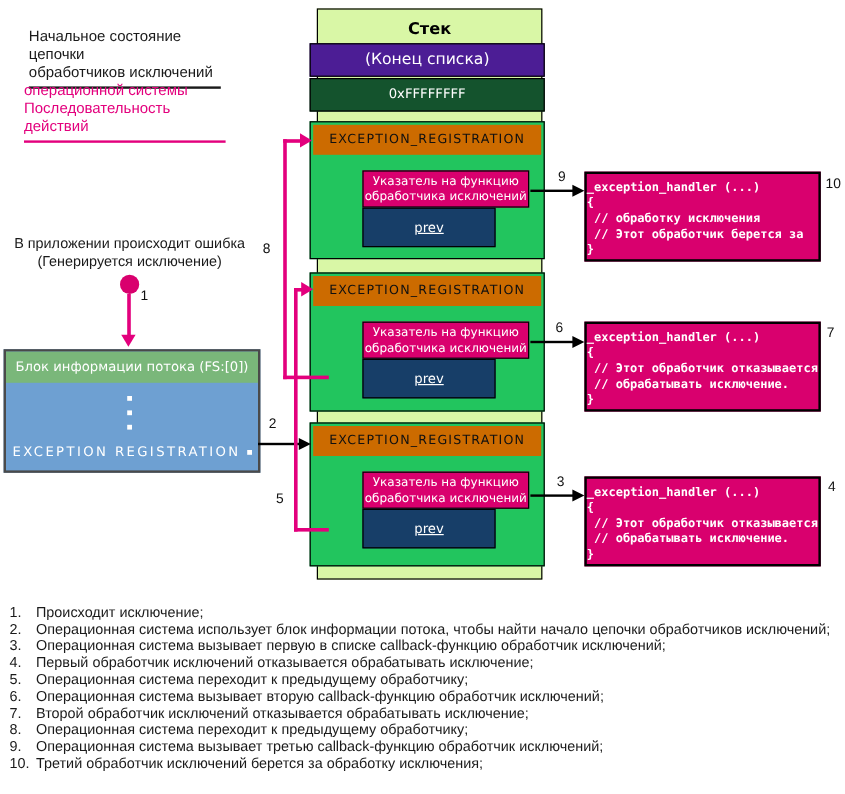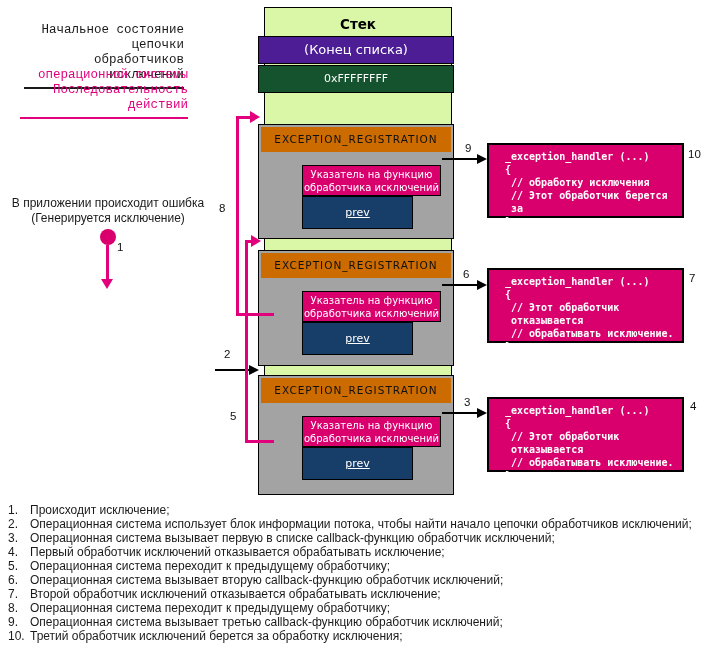--- a/index.html
+++ b/index.html
@@ -2,21 +2,21 @@
 <html><head>
 <meta charset="utf-8">
 <style>
   html,body{margin:0;padding:0;background:#ffffff;}
   .canvas{
     position:relative;width:704px;height:662px;background:#ffffff;overflow:hidden;
     font-family:"Liberation Sans",sans-serif;color:#1a1a1a;
   }
   .abs{position:absolute;}
   
-  .legend{text-align:right;font-size:12.5px;line-height:15px;padding-bottom:4px;font-family:Liberation Mono, monospace;}
+  .legend{text-align:left;font-size:12.5px;line-height:15px;padding-bottom:4px;}
   .legend-initial{left:24px;top:23px;width:160px;color:#1a1a1a;border-bottom:2px solid #1a1a1a;}
   .legend-os{left:20px;top:68px;width:168px;color:#e3007d;border-bottom:2px solid #e3007d;}
   
   .error-note{left:8px;top:196px;width:200px;text-align:center;font-size:12px;line-height:14.5px;}
   .exc-circle{left:100px;top:229px;width:16px;height:16px;border-radius:50%;background:#d9006e;}
   .exc-stem{left:106px;top:245px;width:3px;height:35px;background:#e3007d;}
   .tri-down{width:0;height:0;border-left:6px solid transparent;border-right:6px solid transparent;border-top:10px solid #e3007d;}
   .exc-head{left:101px;top:279px;}
   .num-label{font-size:11.5px;color:#111;z-index:8;}
   
@@ -24,39 +24,39 @@
   .tib-header{height:26px;line-height:26px;background:#7ab77a;color:#ffffff;text-align:center;font-size:11px;}
   .tib-dot{width:4px;height:4px;background:#ffffff;left:101px;}
   .tib-entry{left:0;bottom:9px;width:100%;text-align:center;color:#ffffff;font-size:11px;letter-spacing:2px;}
   .tib-entry-mark{display:inline-block;width:4px;height:4px;background:#ffffff;margin-left:5px;vertical-align:middle;}
   
   .stack-col{left:264px;top:7px;width:186px;height:474px;background:#d9f7a6;border:1px solid #000;z-index:0;}
   .stack-title{padding-top:8px;text-align:center;font-weight:bold;font-size:13.5px;color:#000;font-family:"DejaVu Sans",sans-serif;}
   .wide{left:258px;width:196px;border:1px solid #000;box-sizing:border-box;z-index:1;font-family:"DejaVu Sans",sans-serif;}
   .end-box{top:36px;height:28px;background:#4c1d95;color:#fff;text-align:center;line-height:26px;font-size:13px;}
   .sentinel-box{top:65px;height:28px;background:#14532d;color:#fff;text-align:center;line-height:26px;font-size:11px;}
-  .record{background:#a3a3a3;margin-top:23px;}
+  .record{background:#22c55e;}
   .record-1{top:101px;height:115px;}
   .record-2{top:227px;height:116px;}
   .record-3{top:352px;height:120px;}
   .rec-header{position:absolute;left:2px;right:2px;top:2px;height:25px;background:#cc6b00;color:#101010;
               text-align:center;line-height:25px;font-size:10.5px;letter-spacing:1px;}
   .rec-pointer{position:absolute;left:43px;width:139px;top:40px;height:31px;background:#d9006e;border:1px solid #000;
                box-sizing:border-box;color:#fff;text-align:center;font-size:10px;line-height:13px;padding-top:2px;}
   .rec-prev{position:absolute;left:43px;width:111px;top:71px;height:33px;background:#173e68;border:1px solid #000;
             box-sizing:border-box;color:#fff;text-align:center;line-height:31px;font-size:11px;text-decoration:underline;}
   
   .pink-line{background:#e3007d;z-index:6;}
   .black-line{background:#000;z-index:6;}
   .tri-right-pink{width:0;height:0;border-top:6px solid transparent;border-bottom:6px solid transparent;border-left:10px solid #e3007d;z-index:6;}
   .tri-right-black{width:0;height:0;border-top:5px solid transparent;border-bottom:5px solid transparent;border-left:10px solid #000;z-index:6;}
   
   .handler{left:487px;width:197px;height:75px;background:#d9006e;border:2px solid #000;box-sizing:border-box;
            color:#fff;font-family:"DejaVu Sans Mono",monospace;font-weight:bold;font-size:10px;line-height:13px;
-           padding:5px 0 0 16px;z-index:1;}
+           padding:5px 0 0 0;z-index:1;}
   .handler .cmt{padding-left:6px;}
   .h1{top:143px;}.h2{top:268px;}.h3{top:397px;}
   
   .steps{left:8px;top:503px;width:694px;font-size:12px;line-height:14px;color:#1a1a1a;}
   .step-row{display:flex;}
   .step-num{width:22px;flex:0 0 22px;}
   .step-text{flex:1;}
 </style>
 </head>
 <body>
@@ -74,20 +74,29 @@
 
   <div class="abs error-note">
     <div>В приложении происходит ошибка</div>
     <div>(Генерируется исключение)</div>
   </div>
   <div class="abs exc-circle"></div>
   <div class="abs exc-stem"></div>
   <div class="abs tri-down exc-head"></div>
   <div class="abs num-label" style="left:117px;top:241px;">1</div>
 
+  <div class="abs tib">
+    <div class="tib-header">Блок информации потока (FS:[0])</div>
+    <div class="abs tib-dot" style="top:37px;"></div>
+    <div class="abs tib-dot" style="top:49px;"></div>
+    <div class="abs tib-dot" style="top:61px;"></div>
+    <div class="abs tib-entry">
+      <span>EXCEPTION REGISTRATION</span><span class="tib-entry-mark"></span>
+    </div>
+  </div>
 
   <div class="abs stack-col">
     <div class="stack-title">Стек</div>
   </div>
   <div class="abs wide end-box">(Конец списка)</div>
   <div class="abs wide sentinel-box">0xFFFFFFFF</div>
 
   <div class="abs wide record record-1">
     <div class="rec-header">EXCEPTION_REGISTRATION</div>
     <div class="rec-pointer">

